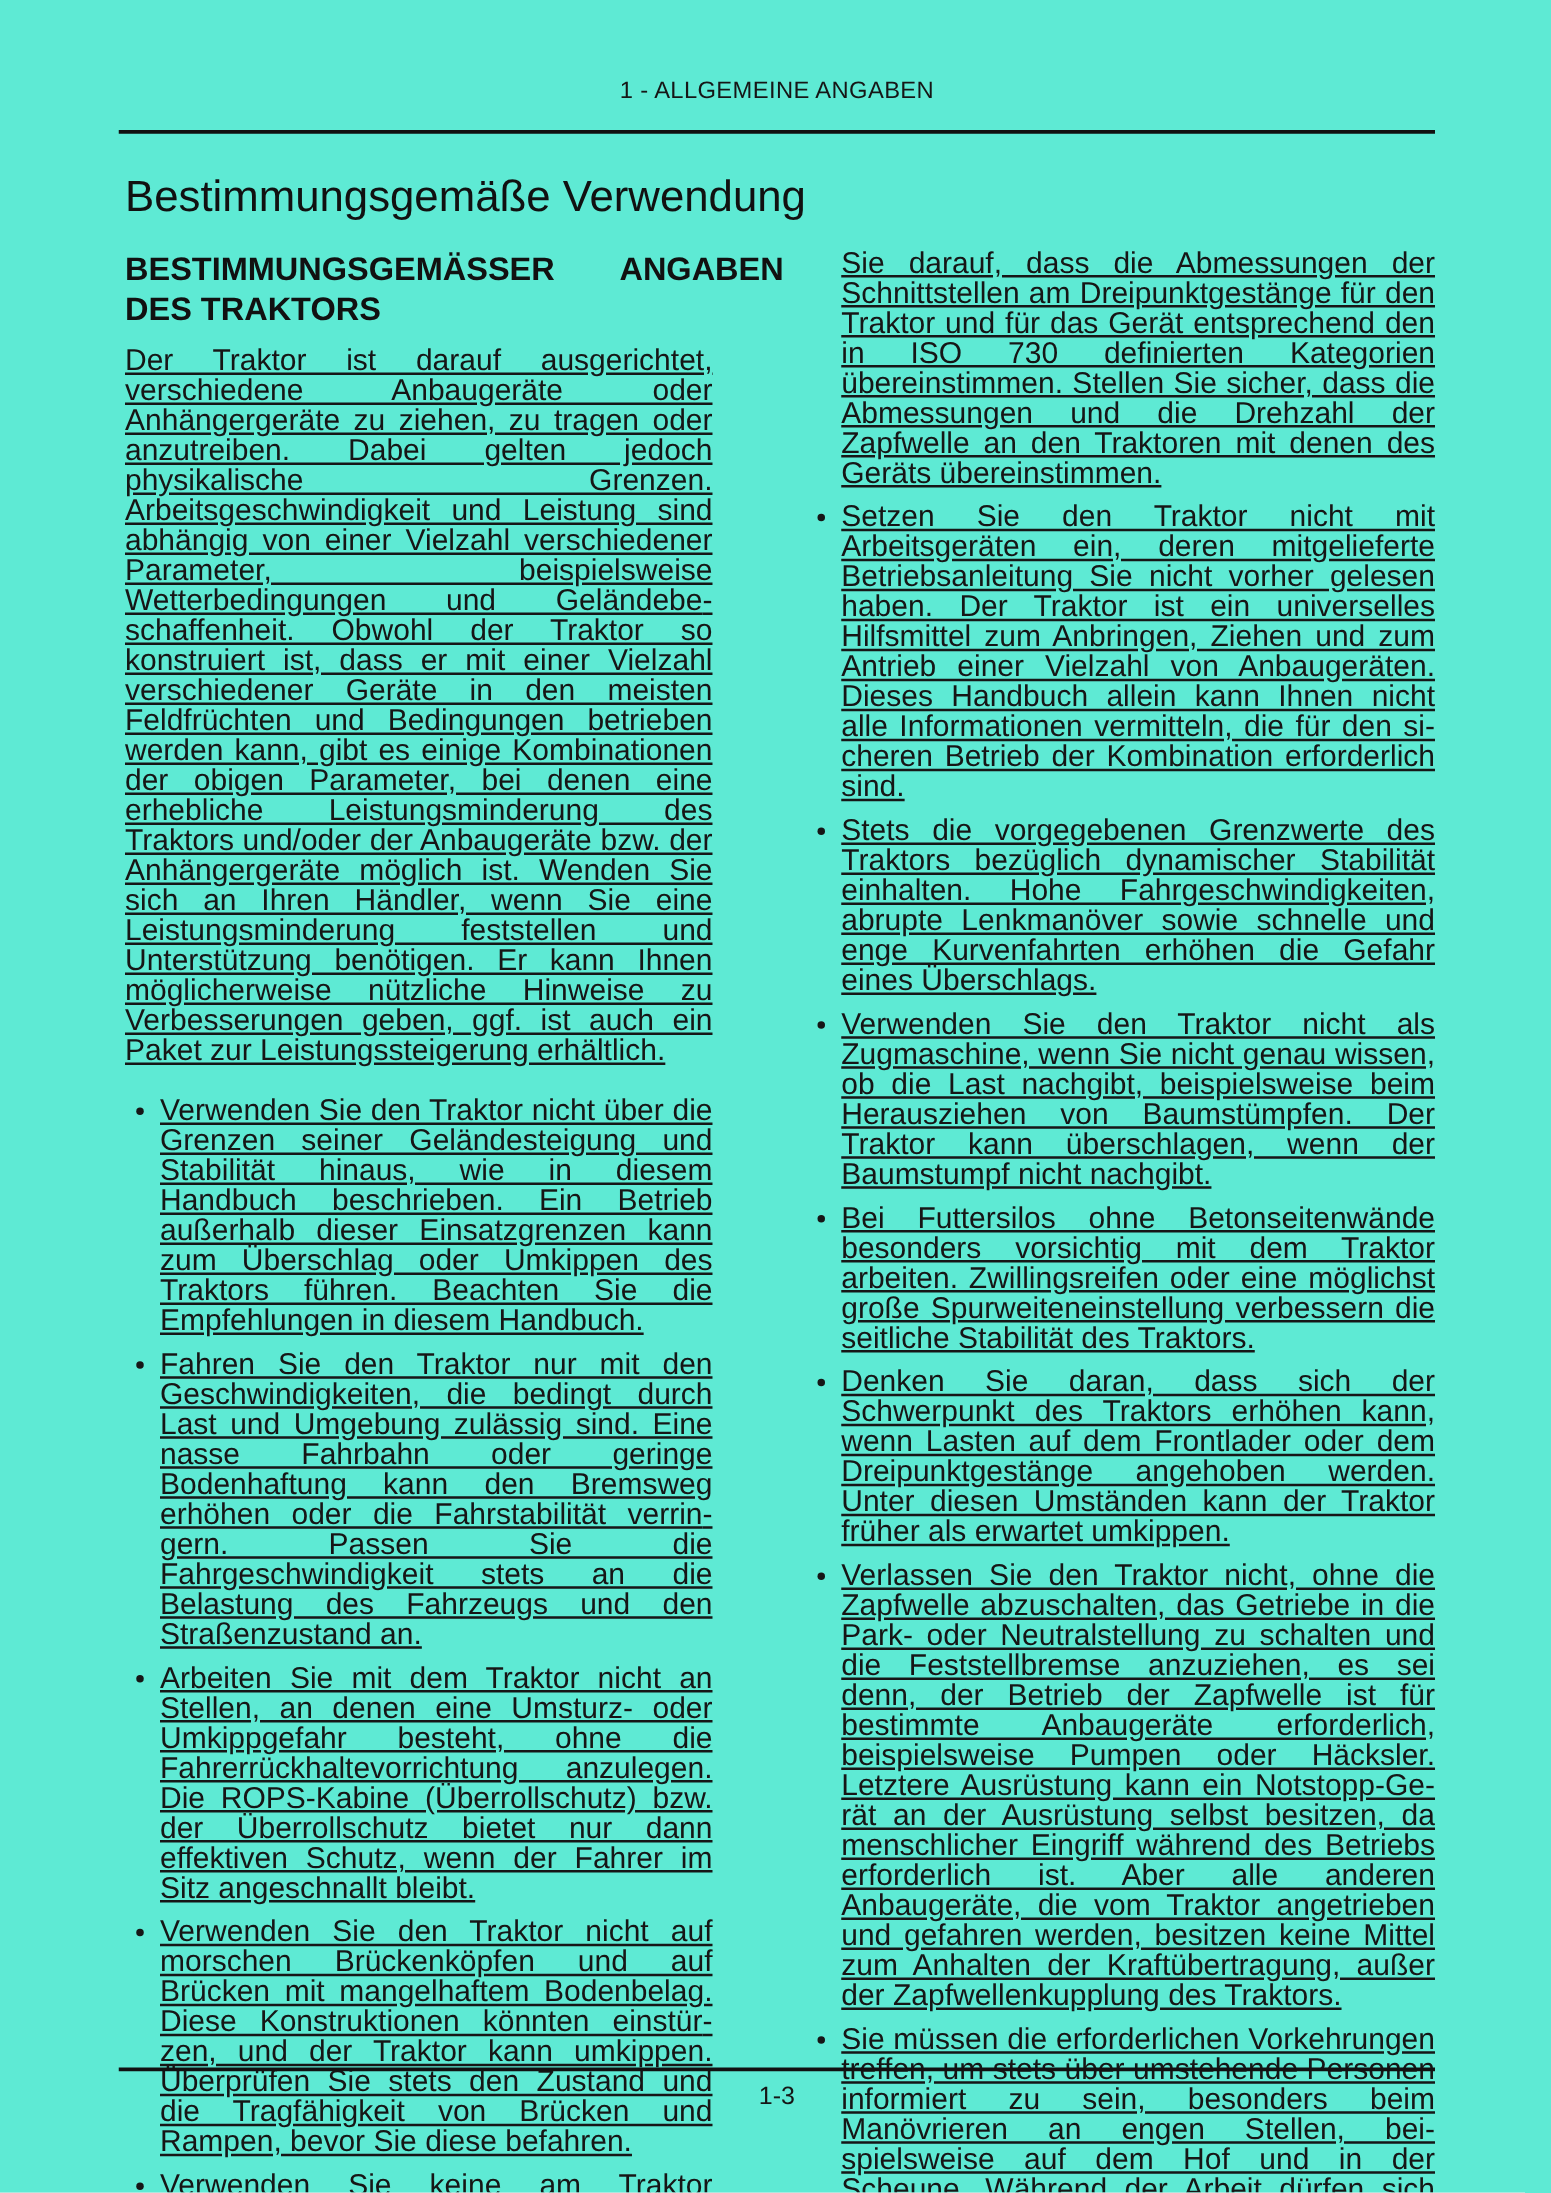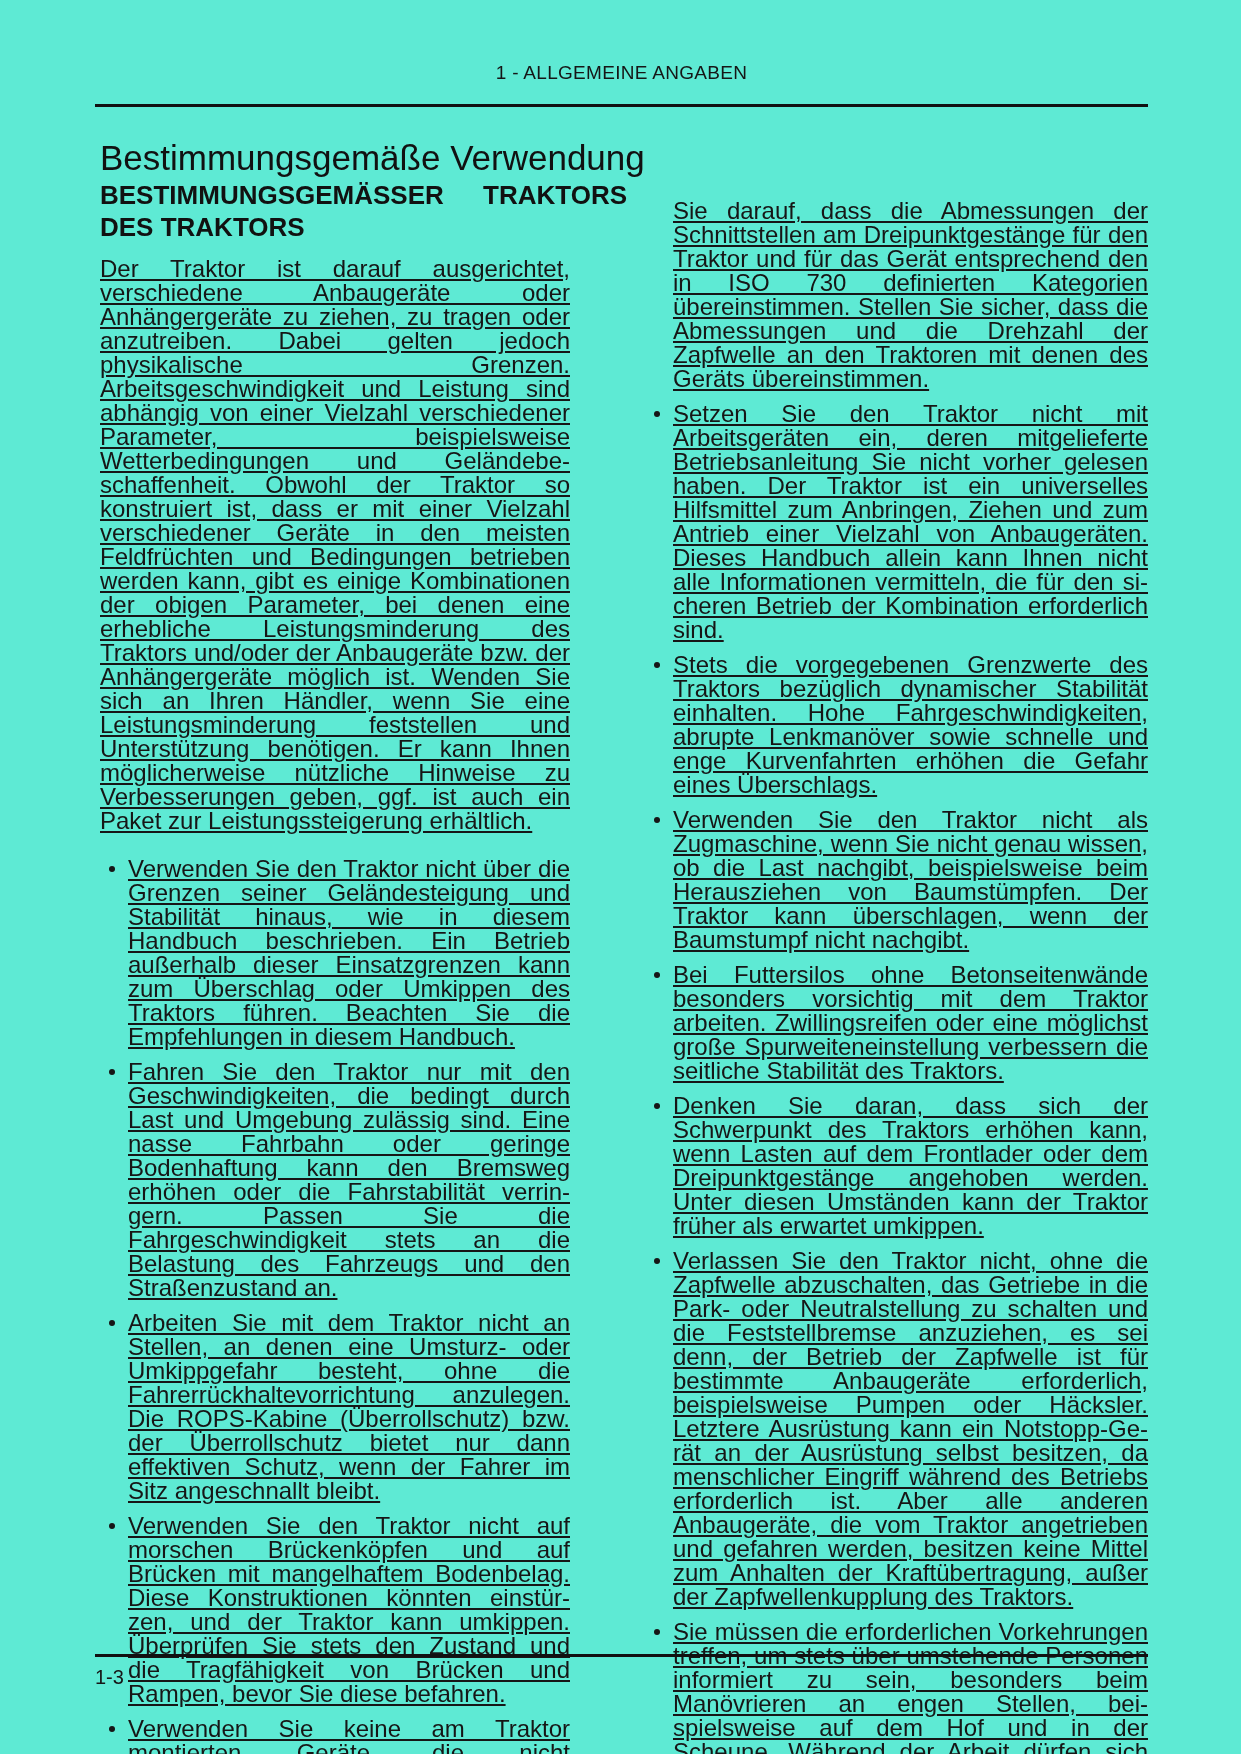--- a/index.html
+++ b/index.html
@@ -38,21 +38,21 @@
   .page-title {
     width: 527px;
     margin-top: 33px;
     font-size: 35px;
     line-height: 42px;
     white-space: nowrap;
     color: #111111;
   }
   .section-heading {
     width: 527px;
-    margin-top: 0;
+    margin-top: 20px;
     font-size: 26px;
     font-weight: bold;
     line-height: 32px;
     color: #111111;
   }
   .section-heading .line1 {
     display: flex;
     justify-content: space-between;
   }
 
@@ -90,41 +90,42 @@
   .col-right .bullet-list li.bulleted::before { left: 8px; }
 
   .footer-rule {
     position: absolute;
     top: 1654px; left: 95px; width: 1053px; height: 3px;
     background: #111111;
   }
   .page-number {
     position: absolute;
     top: 1666px; left: 95px; width: 1053px;
+    text-align: center;
     font-size: 20px;
     color: #161616;
   }
 </style>
 </head>
 <body>
 
 <div class="page">
 
   <div class="header-text">1 - ALLGEMEINE ANGABEN</div>
   <div class="header-rule"></div>
 
   <div class="content">
 
     <div class="col-left">
       <div class="page-title">Bestimmungsgemäße Verwendung</div>
 
       <div class="section-heading">
         <div class="line1">
           <span>BESTIMMUNGSGEMÄSSER</span>
-          <span>TRAKTORS</span>
+          <span>ANGABEN</span>
         </div>
         <div>DES TRAKTORS</div>
       </div>
 
       <p class="body-text intro-paragraph">Der Traktor ist darauf ausgerichtet, verschiedene An­baugeräte oder Anhängergeräte zu ziehen, zu tragen oder anzutreiben. Dabei gelten jedoch physikalische Grenzen. Arbeitsgeschwindigkeit und Leistung sind abhängig von einer Vielzahl verschiedener Parameter, beispielsweise Wetterbedingungen und Geländebe­schaffenheit. Obwohl der Traktor so konstruiert ist, dass er mit einer Vielzahl verschiedener Geräte in den meisten Feldfrüchten und Bedingungen betrieben werden kann, gibt es einige Kombinationen der obigen Parameter, bei denen eine erhebliche Leistungsminderung des Traktors und/oder der Anbaugeräte bzw. der Anhängergeräte möglich ist. Wenden Sie sich an Ihren Händler, wenn Sie eine Leistungsminderung feststellen und Unterstützung benötigen. Er kann Ihnen möglicherweise nützliche Hinweise zu Verbesserungen geben, ggf. ist auch ein Paket zur Leistungssteigerung erhältlich.</p>
 
       <ul class="bullet-list body-text">
         <li class="bulleted">Verwenden Sie den Traktor nicht über die Grenzen sei­ner Geländesteigung und Stabilität hinaus, wie in die­sem Handbuch beschrieben. Ein Betrieb außerhalb dieser Einsatzgrenzen kann zum Überschlag oder Um­kippen des Traktors führen. Beachten Sie die Empfeh­lungen in diesem Handbuch.</li>
         <li class="bulleted">Fahren Sie den Traktor nur mit den Geschwindigkeiten, die bedingt durch Last und Umgebung zulässig sind. Eine nasse Fahrbahn oder geringe Bodenhaftung kann den Bremsweg erhöhen oder die Fahrstabilität verrin­gern. Passen Sie die Fahrgeschwindigkeit stets an die Belastung des Fahrzeugs und den Straßenzustand an.</li>
         <li class="bulleted">Arbeiten Sie mit dem Traktor nicht an Stellen, an denen eine Umsturz- oder Umkippgefahr besteht, ohne die Fahrerrückhaltevorrichtung anzulegen. Die ROPS-Ka­bine (Überrollschutz) bzw. der Überrollschutz bietet nur dann effektiven Schutz, wenn der Fahrer im Sitz angeschnallt bleibt.</li>

